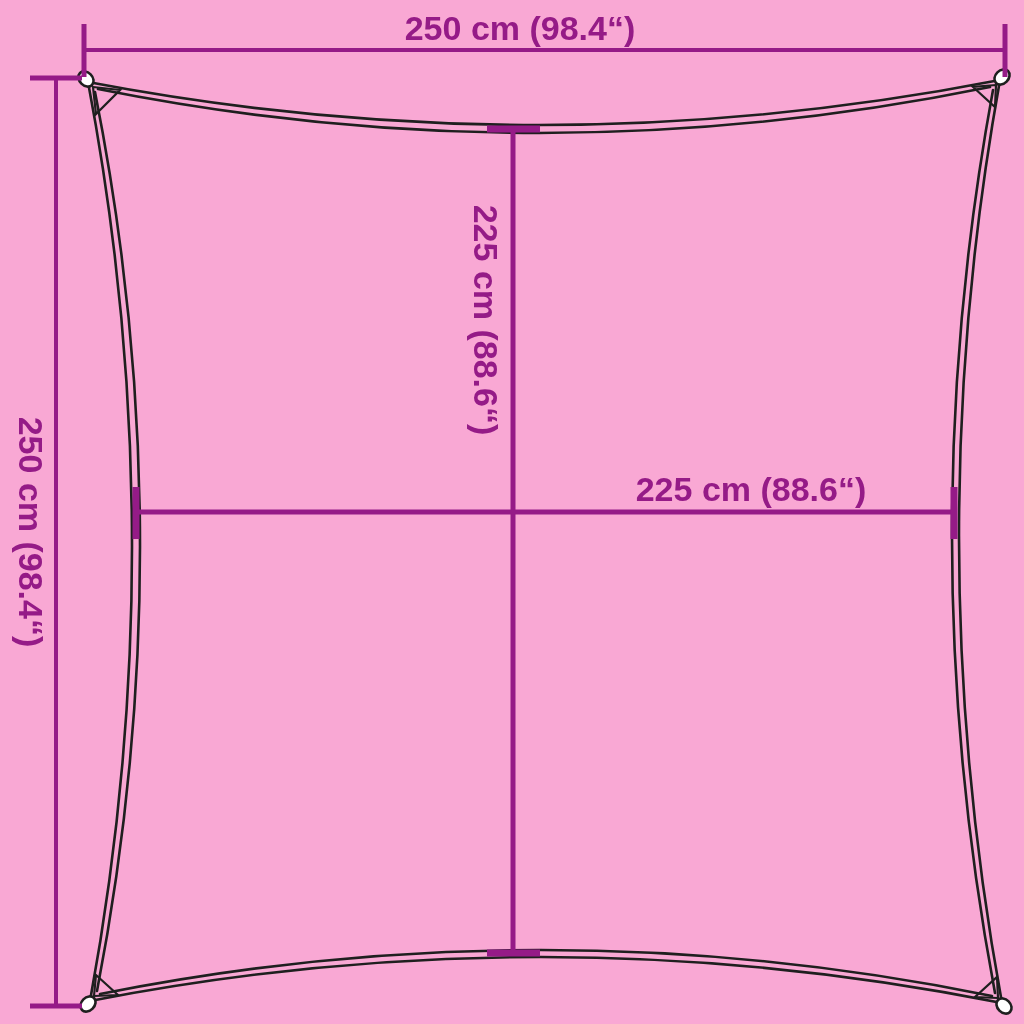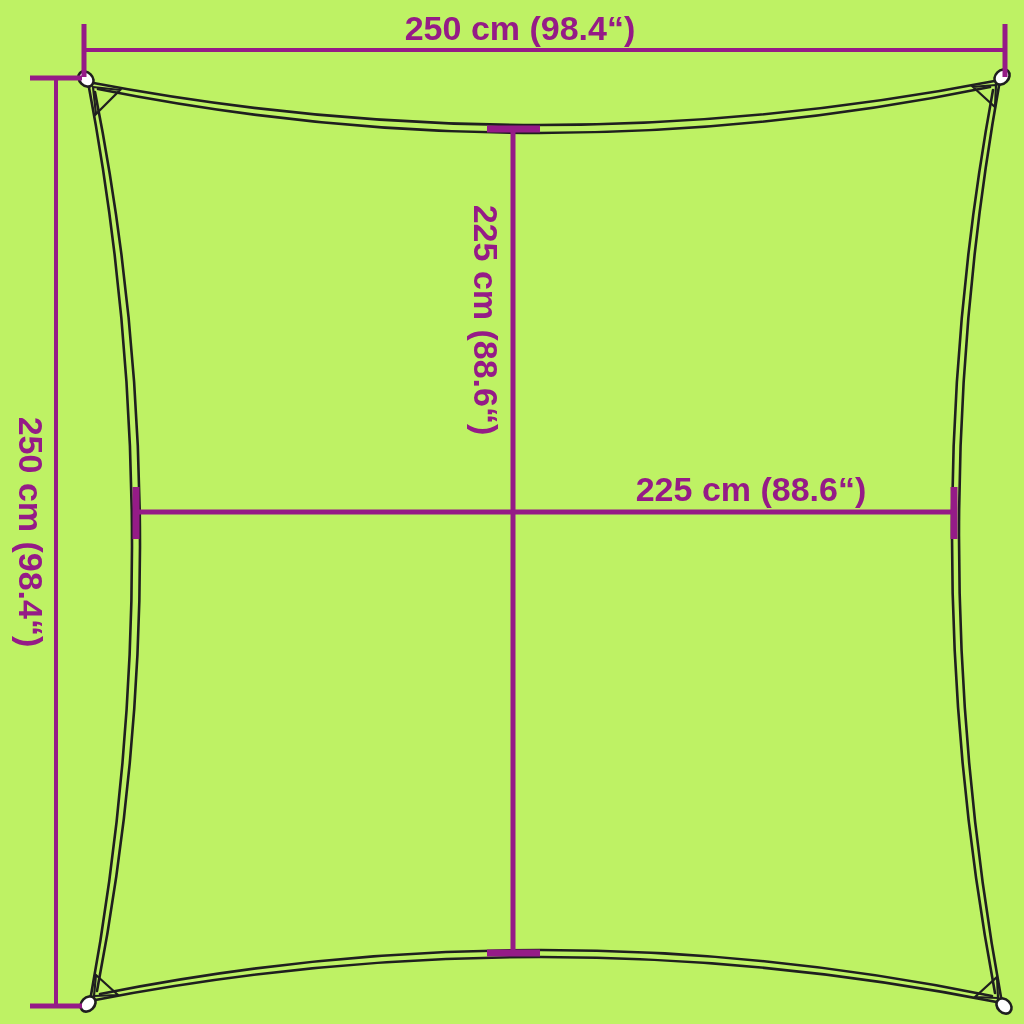--- a/index.html
+++ b/index.html
@@ -4,21 +4,21 @@
 <style>
   html, body {
     margin: 0;
     padding: 0;
     background: #ffffff;
   }
   #stage {
     position: relative;
     width: 1024px;
     height: 1024px;
-    background: #bef264;
+    background: #f9a8d4;
     overflow: hidden;
     font-family: "Liberation Sans", sans-serif;
   }
   #stage svg {
     position: absolute;
     left: 0;
     top: 0;
   }
   .dim-label {
     position: absolute;

